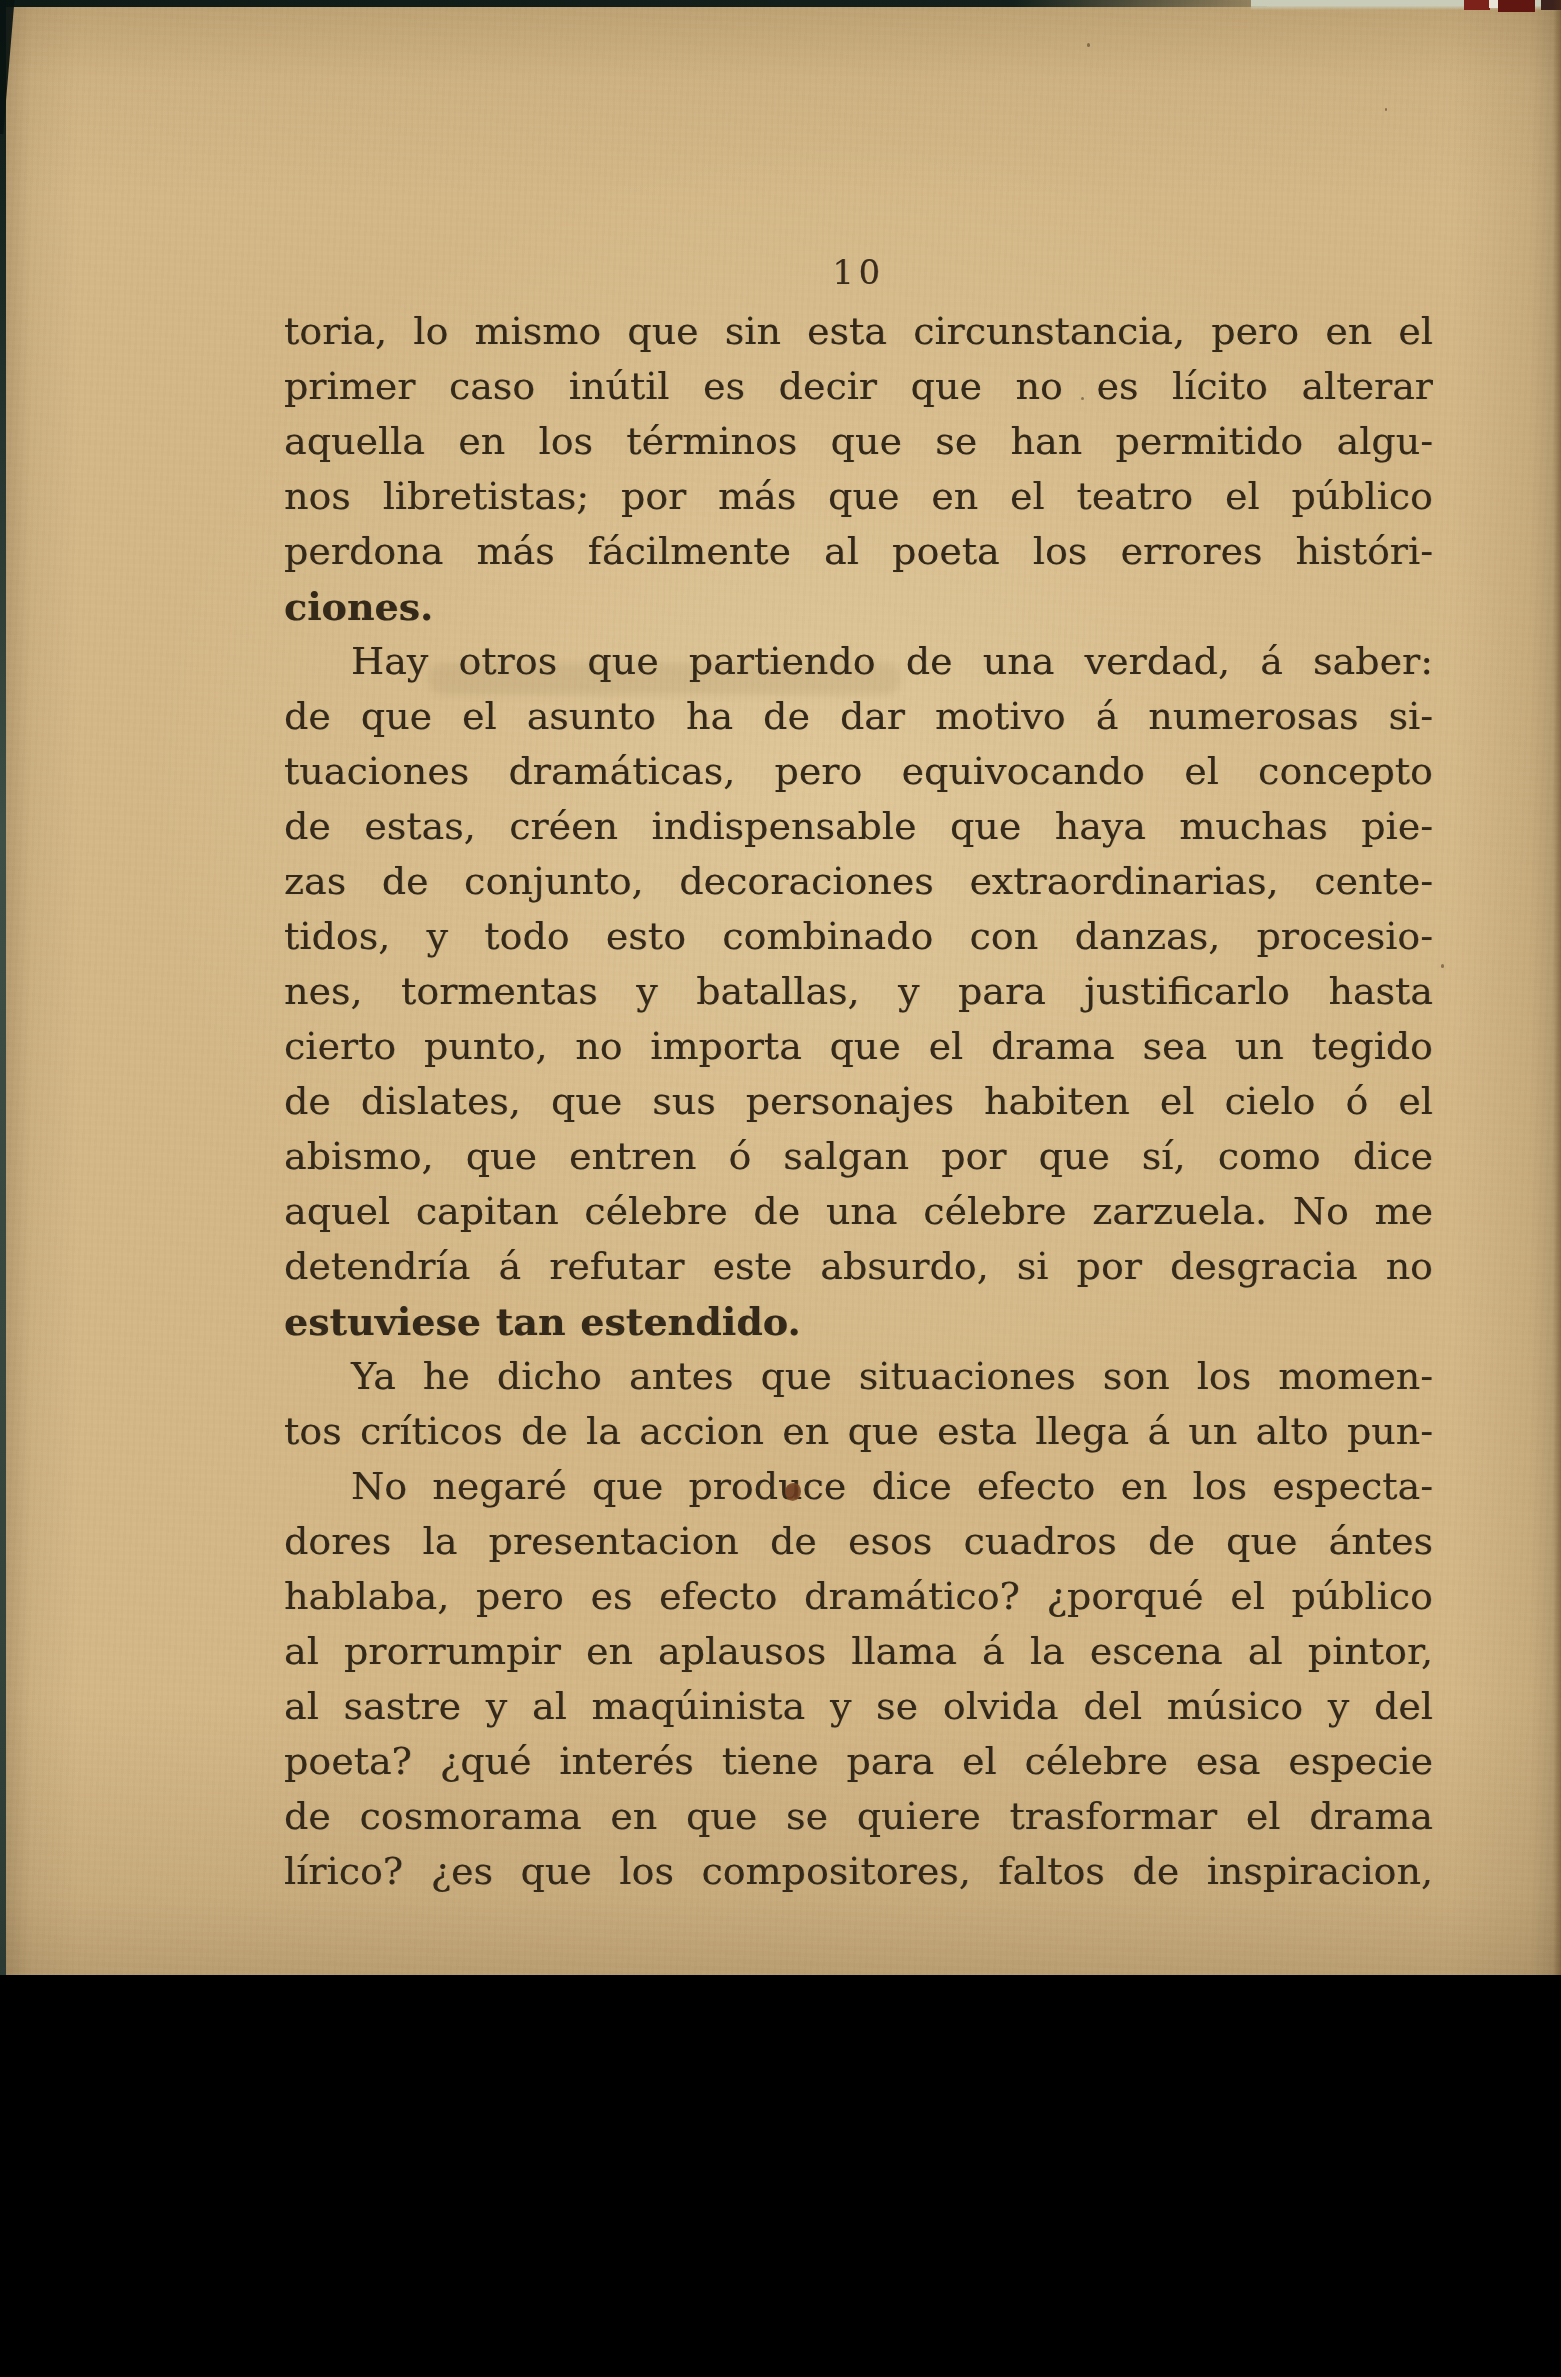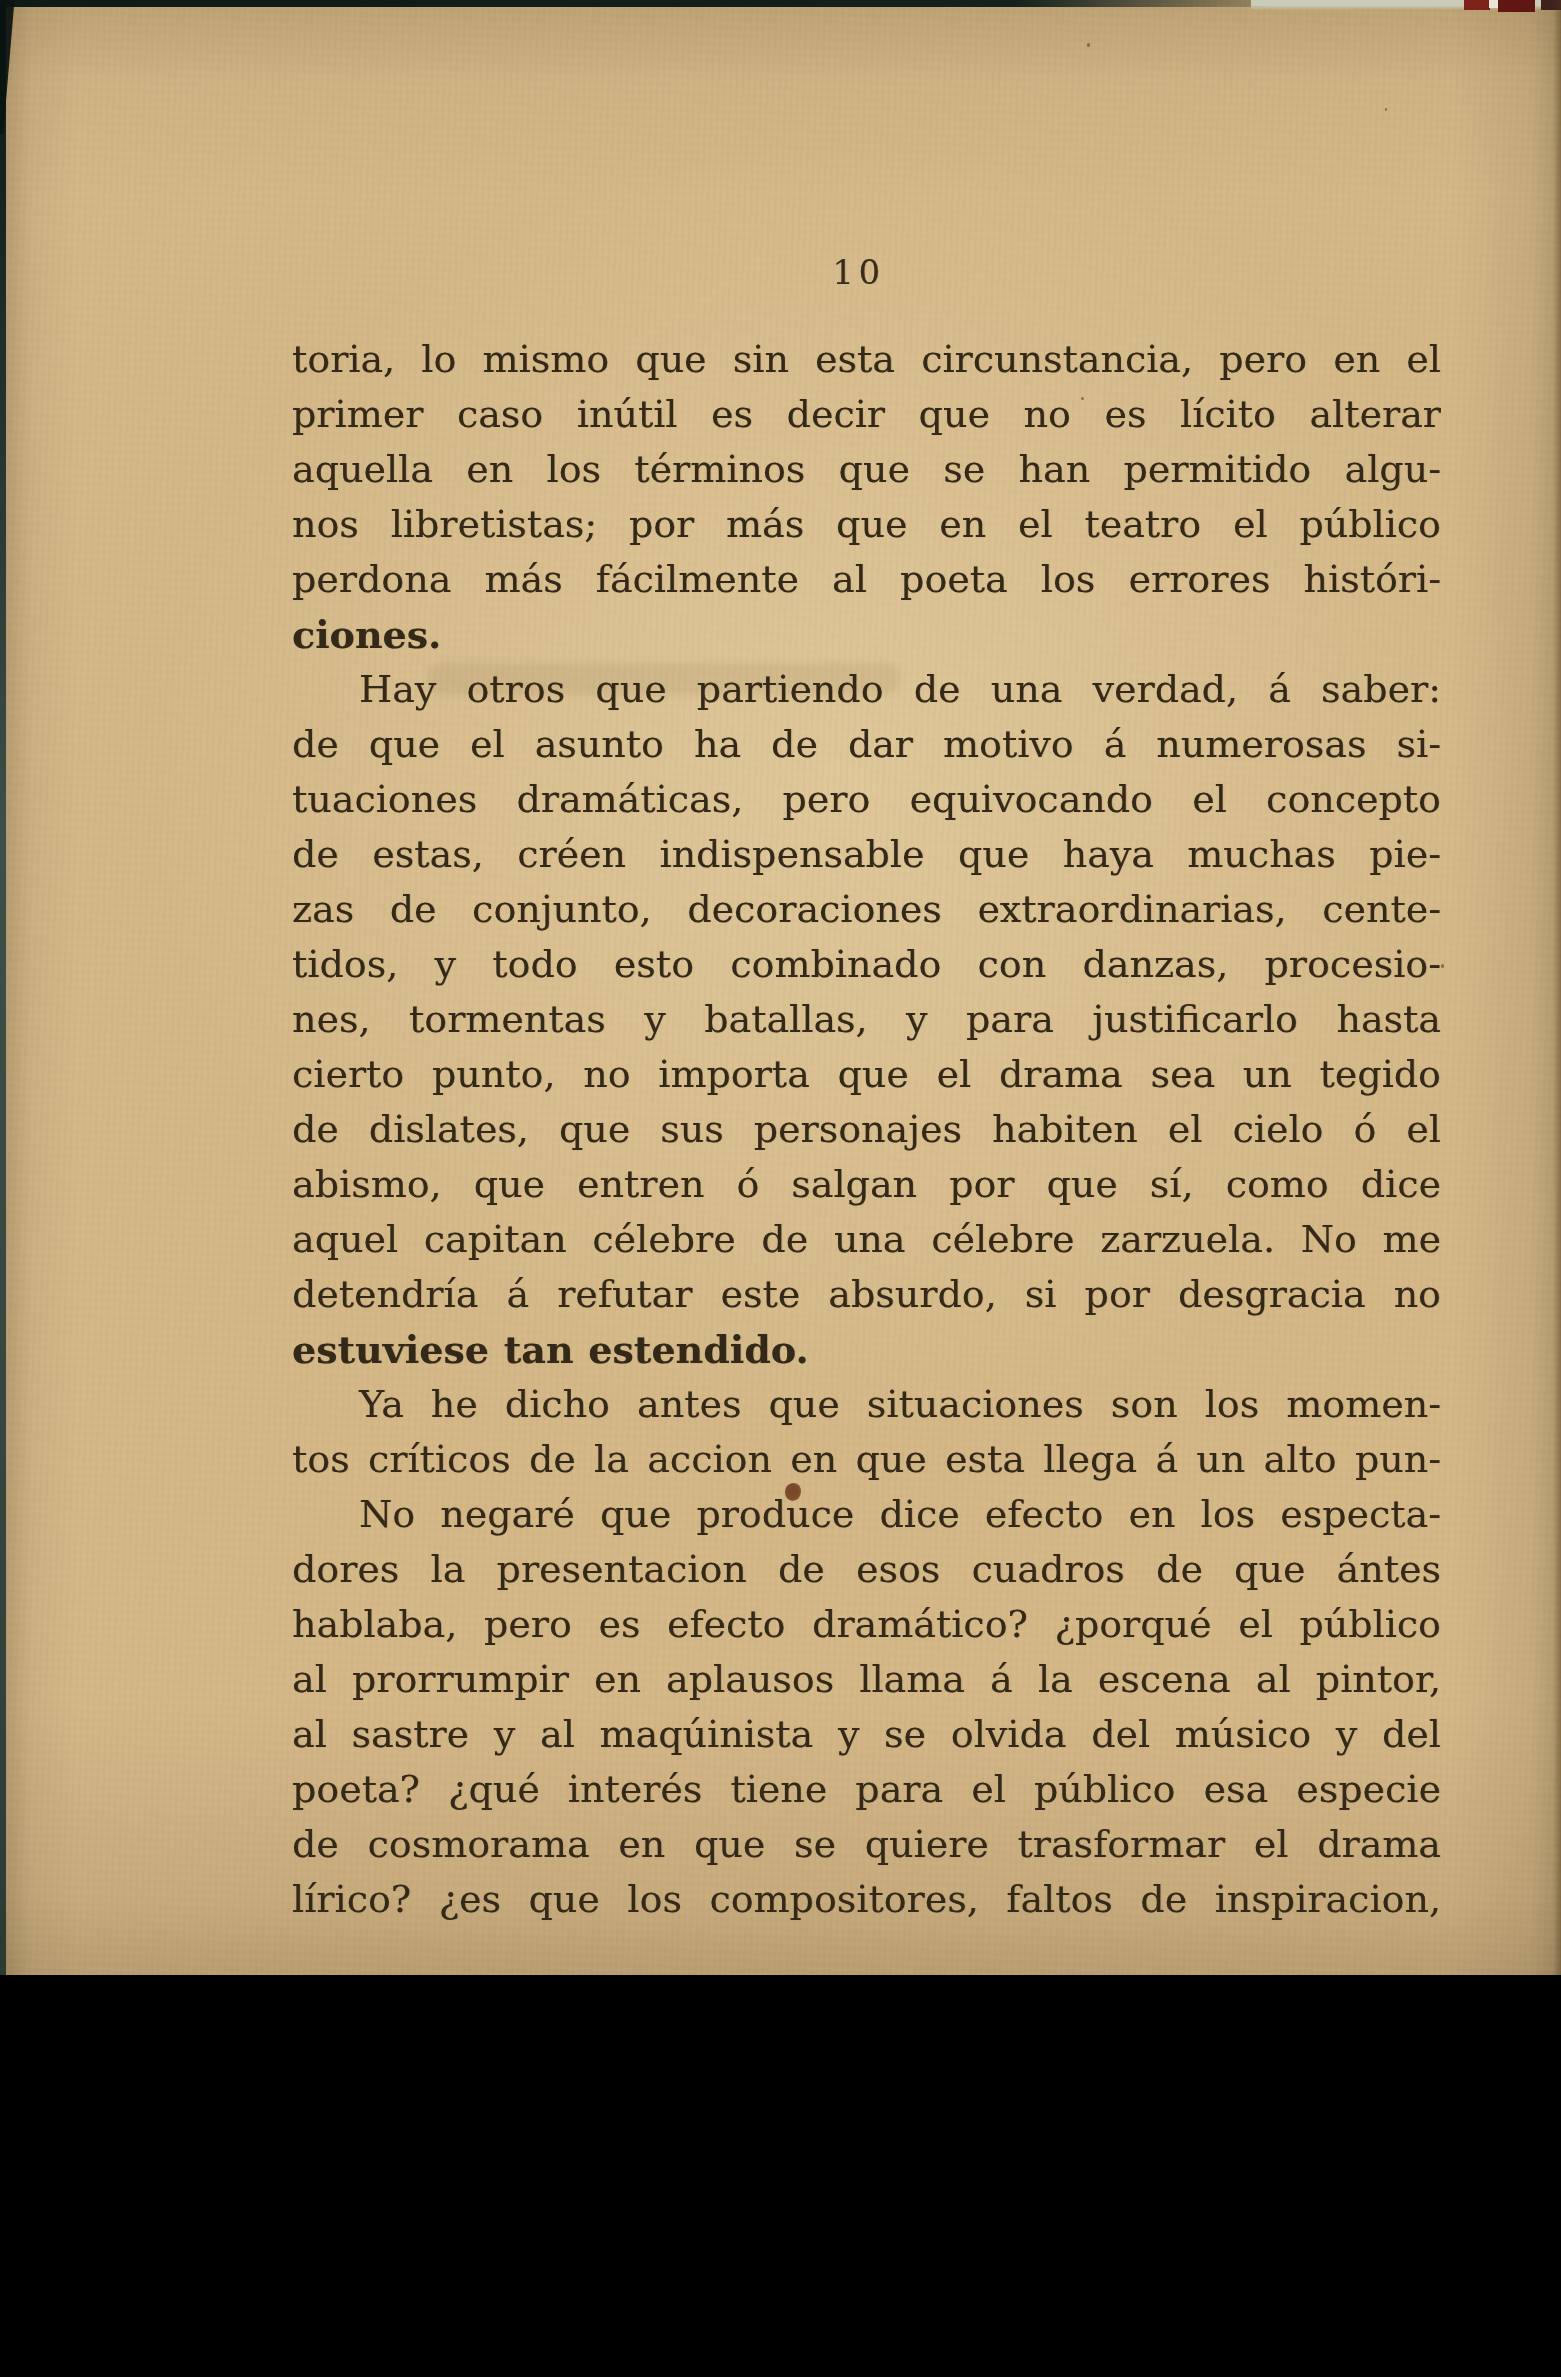--- a/index.html
+++ b/index.html
@@ -57,25 +57,24 @@
     background:linear-gradient(to right,rgba(80,55,25,0) 0,rgba(80,55,25,0.40) 100%);
   }
   
   .pagenum{
     position:absolute;left:284px;top:252px;width:1149px;height:38px;
     text-align:center;font-size:34px;letter-spacing:4.6px;
     color:#3a2c1c;text-shadow:0.4px 0.4px 0.6px rgba(40,30,15,0.35);
   }
   
   .text-block{
-    position:absolute;left:284px;top:332px;width:1149px;
+    position:absolute;left:284px;top:304px;width:1149px;
     color:#342918;font-size:38px;
     text-shadow:0.4px 0.4px 0.7px rgba(40,30,15,0.35);
     word-spacing:1.5px;
-    margin-left:8px;
   }
   .line{
     height:55px;line-height:55px;overflow:hidden;
     text-align:justify;text-align-last:justify;
   }
   .line.noju{text-align-last:left;font-weight:bold;}
   .line.indent{padding-left:67px;}
   .line .it{}
   
   .ink-blot{
@@ -126,21 +125,21 @@
       <div class="line"><span>aquel capitan célebre de una célebre zarzuela. No me</span></div>
       <div class="line"><span>detendría á refutar este absurdo, si por desgracia no</span></div>
       <div class="line noju"><span>estuviese tan estendido.</span></div>
       <div class="line indent"><span>Ya he dicho antes que </span><span class="it">situaciones</span><span> son los </span><span class="it">momen-</span></div>
       <div class="line"><span class="it">tos críticos de la accion en que esta llega á un alto pun-</span></div>
       <div class="line indent"><span>No negaré que produce dice efecto en los especta-</span></div>
       <div class="line"><span>dores la presentacion de esos cuadros de que ántes</span></div>
       <div class="line"><span>hablaba, pero es efecto dramático? ¿porqué el público</span></div>
       <div class="line"><span>al prorrumpir en aplausos llama á la escena al pintor,</span></div>
       <div class="line"><span>al sastre y al maqúinista y se olvida del músico y del</span></div>
-      <div class="line"><span>poeta? ¿qué interés tiene para el público esa especie</span></div>
+      <div class="line"><span>poeta? ¿qué interés tiene para el célebre esa especie</span></div>
       <div class="line"><span>de cosmorama en que se quiere trasformar el drama</span></div>
       <div class="line"><span>lírico? ¿es que los compositores, faltos de inspiracion,</span></div>
     </div>
 
   <div class="ink-blot"></div>
 
   <div class="speck p1"></div>
   <div class="speck p2"></div>
   <div class="speck p3"></div>
   <div class="speck p4"></div>

